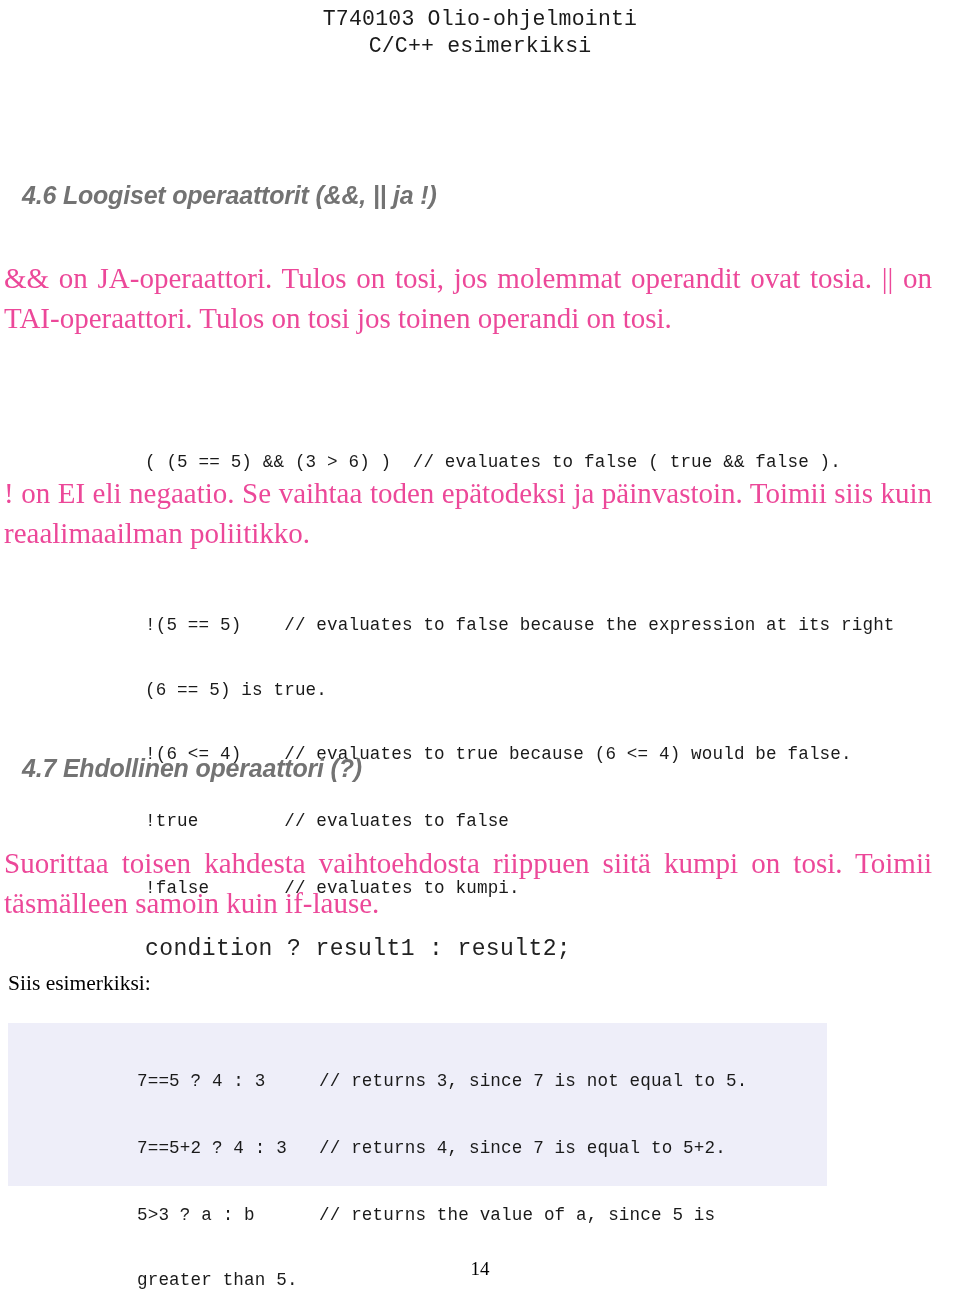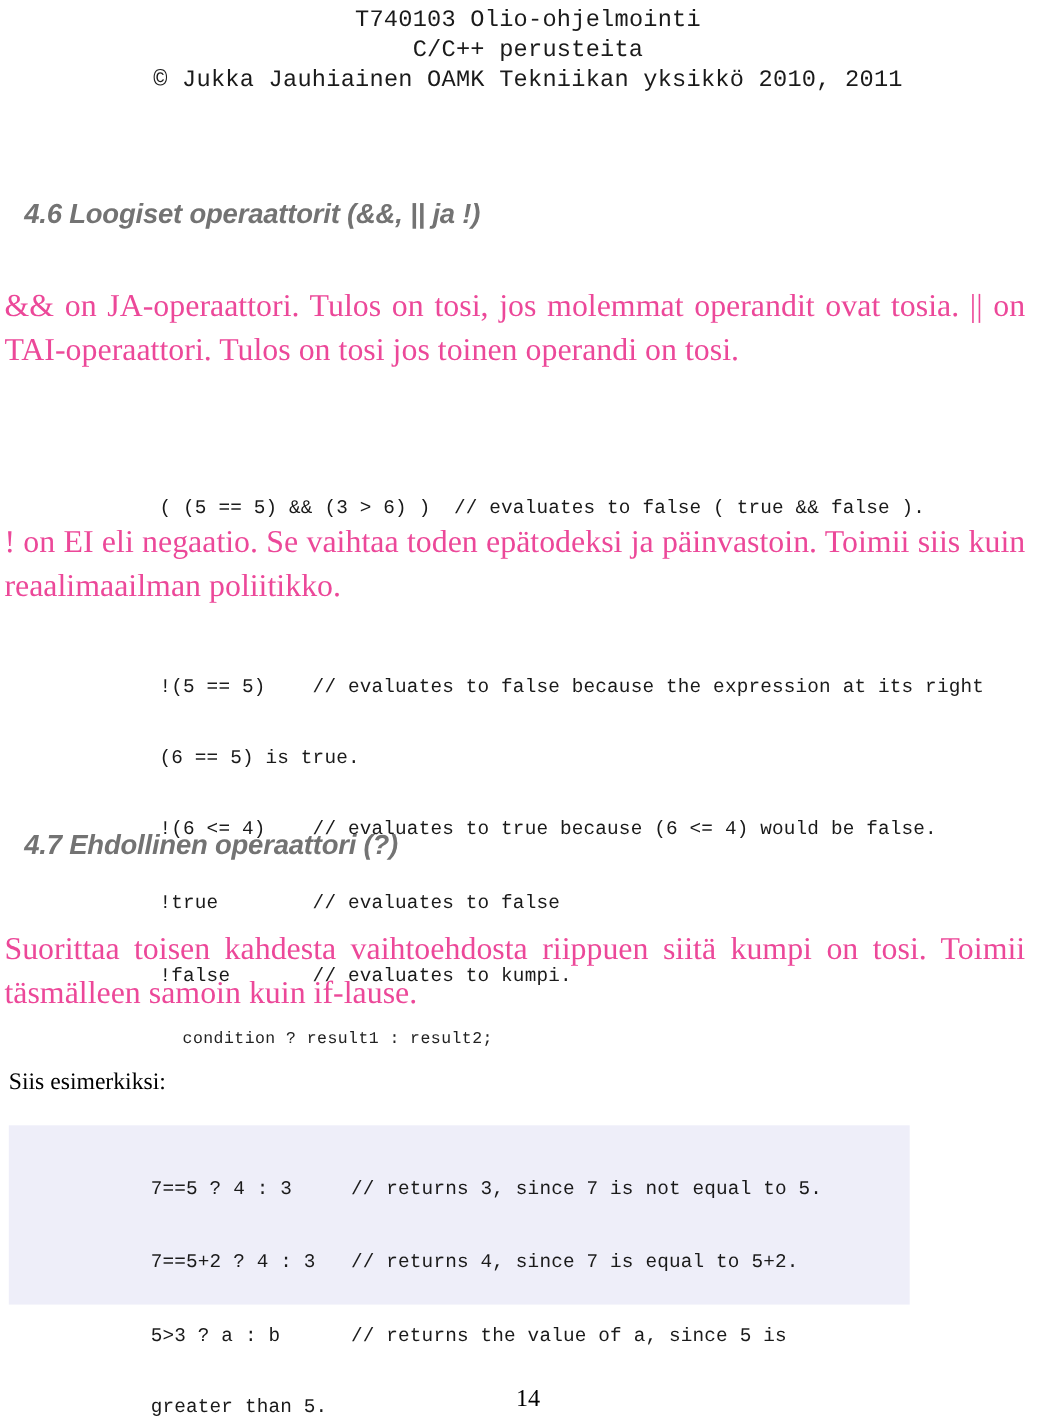--- a/index.html
+++ b/index.html
@@ -101,24 +101,23 @@
   #code-negation {
     left: 145px;
     top: 572px;
   }
   #code-negation .code-line { line-height: 27px; }
   #code-negation .code-line.cont { line-height: 22px; }
 
   #code-ternary-form {
     left: 145px;
     top: 936px;
-    font-size: 15px;
+    font-size: 23px;
     letter-spacing: 0.4px;
     color: #222222;
-    margin-left: 21px;
   }
 
   
   .code-panel {
     position: absolute;
     left: 8px;
     top: 1023px;
     width: 819px;
     height: 163px;
     background: #eeeef9;
@@ -131,33 +130,32 @@
   #code-examples .code-line.cont { line-height: 22px; }
 
   
   .page-number {
     position: absolute;
     left: 0;
     top: 1258px;
     width: 960px;
     text-align: center;
     font-family: "Liberation Serif", "DejaVu Serif", serif;
-    font-size: 22px;
+    font-size: 19px;
     color: #000000;
   }
 </style>
 </head>
 <body>
 
 <div class="page">
 
   <div class="doc-header">
     <span class="hline">T740103 Olio-ohjelmointi</span>
-    <span class="hline">C/C++ perusteita</span>
-    <span class="hline">© Jukka Jauhiainen OAMK Tekniikan yksikkö 2010, 2011</span>
+    <span class="hline">C/C++ esimerkiksi</span>
   </div>
 
   <div class="section-heading" id="heading-46">4.6 Loogiset operaattorit (&amp;&amp;, || ja !)</div>
 
   <div class="body-par" id="par-intro">&amp;&amp; on JA-operaattori. Tulos on tosi, jos molemmat operandit ovat tosia. || on TAI-operaattori. Tulos on tosi jos toinen operandi on tosi.</div>
 
   <div class="code-block" id="code-logical">
     <span class="code-line">( (5 == 5) &amp;&amp; (3 &gt; 6) )  // evaluates to false ( true &amp;&amp; false ).</span>
   </div>
 

